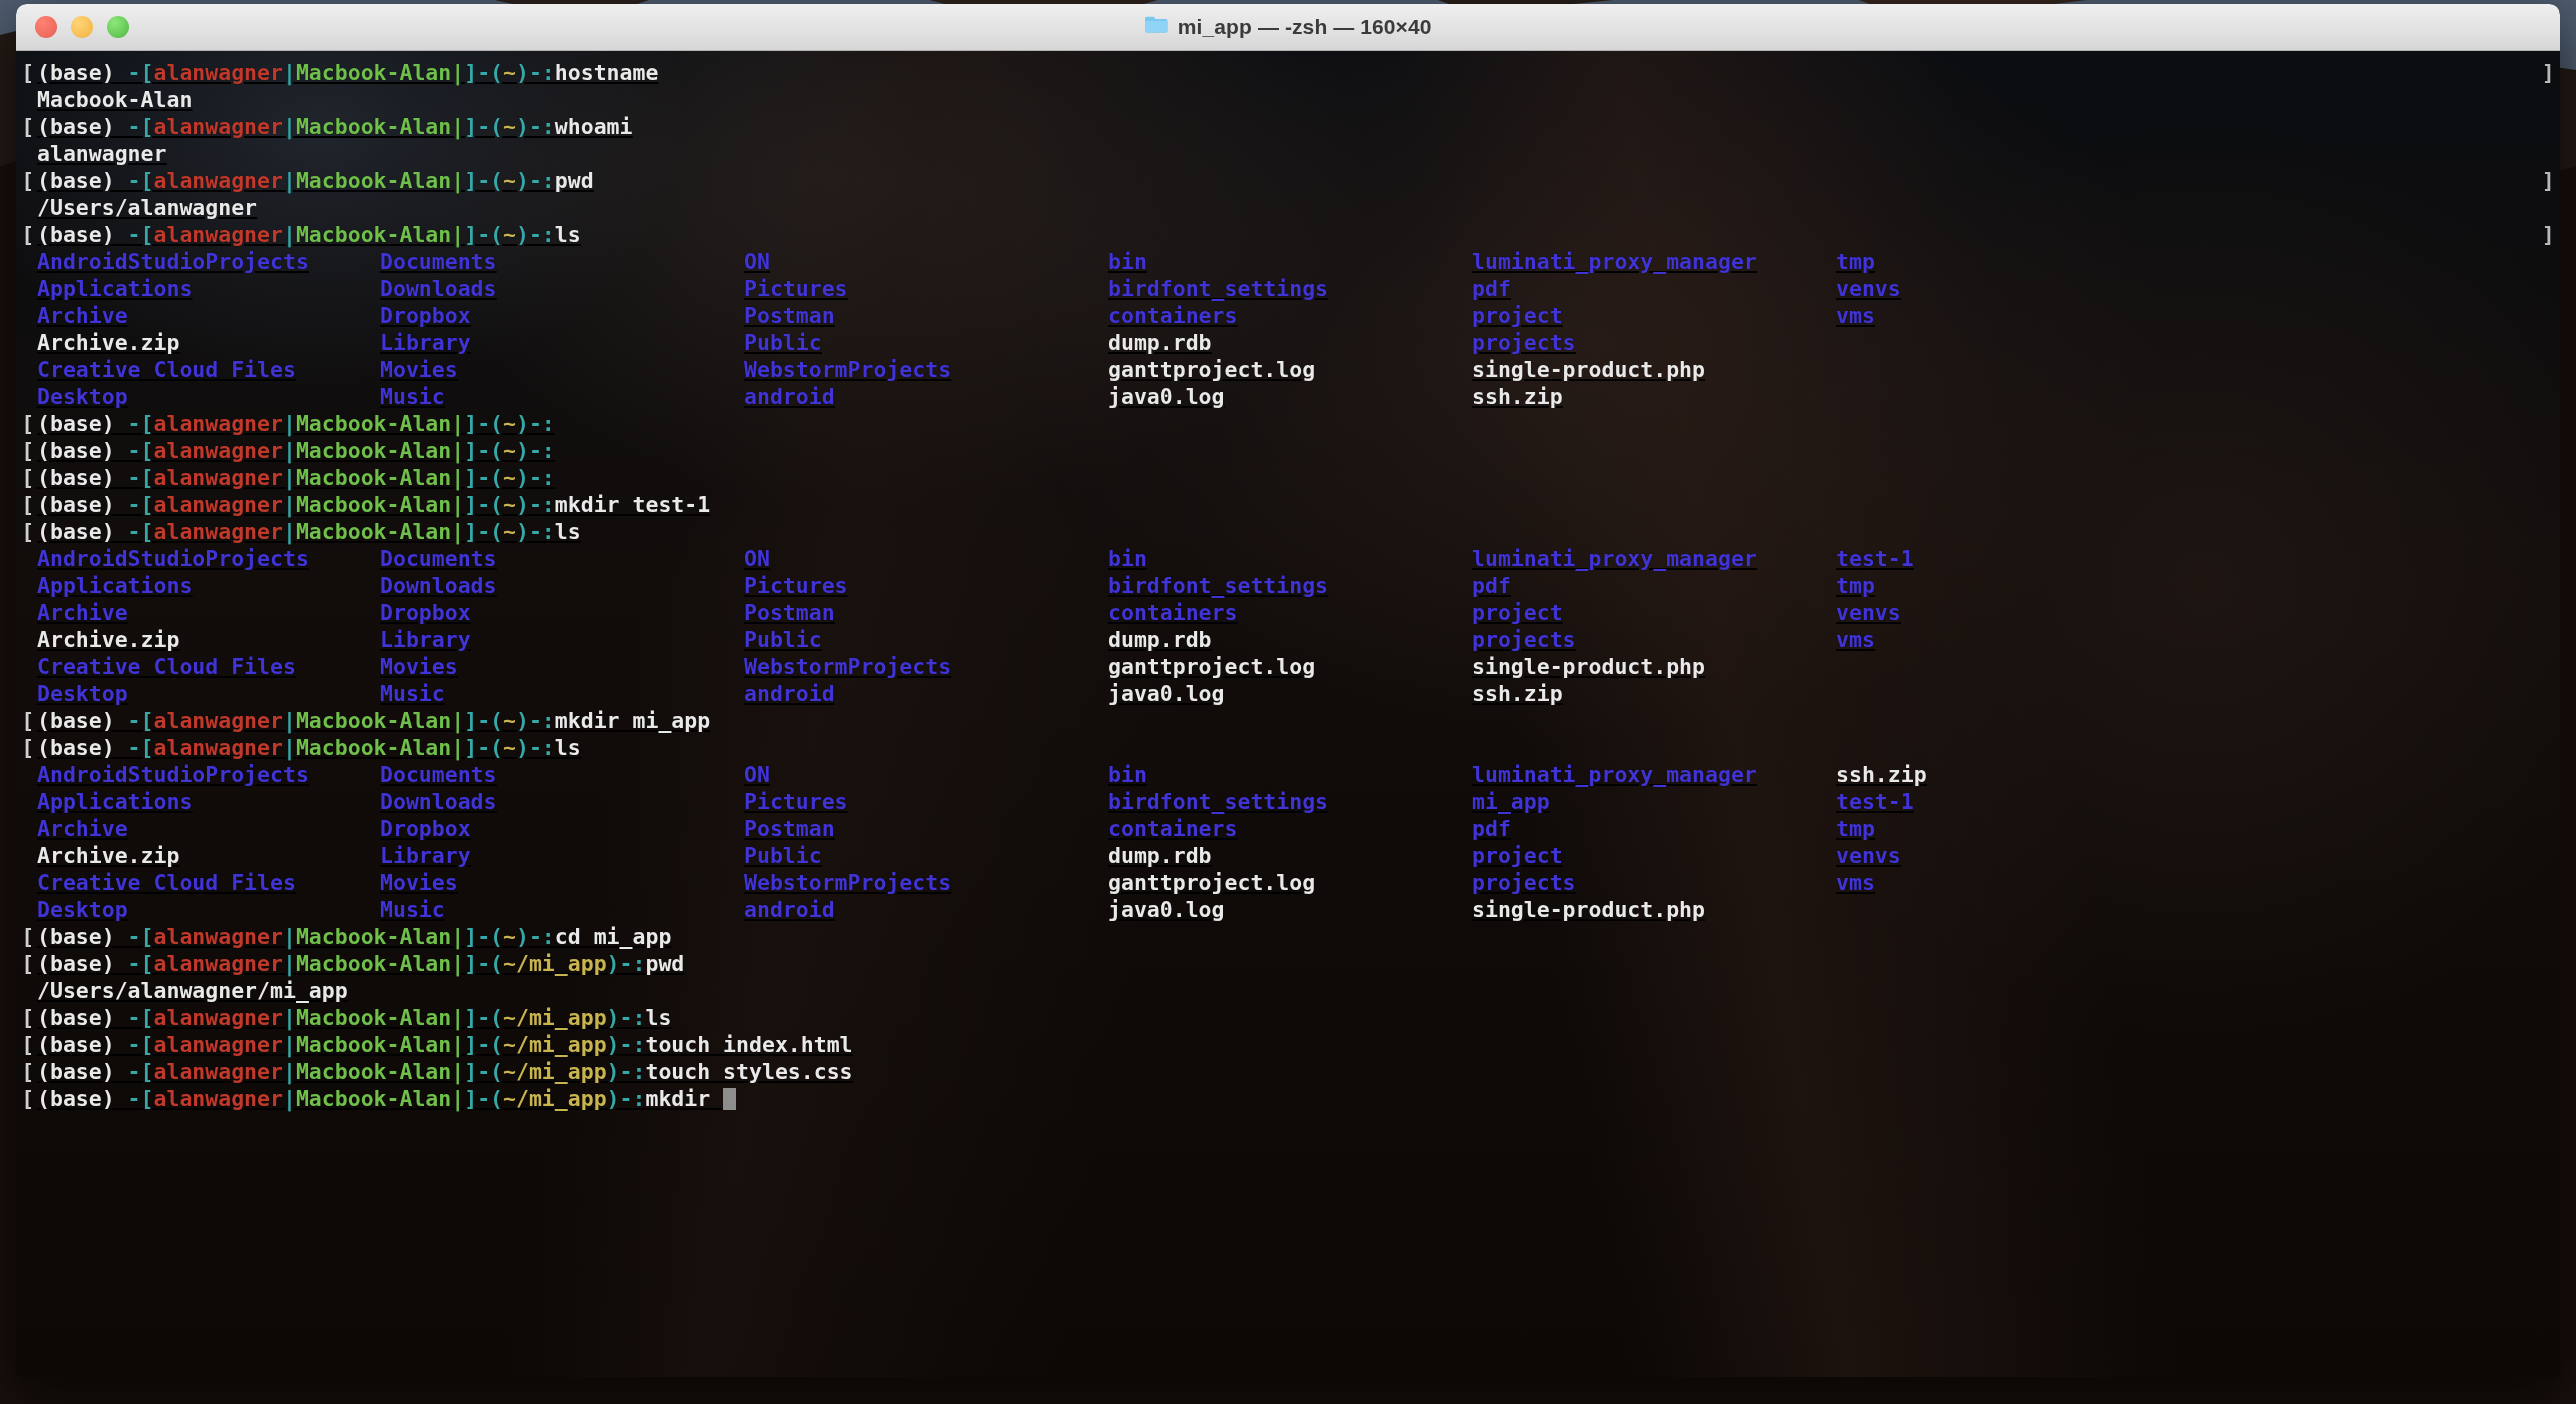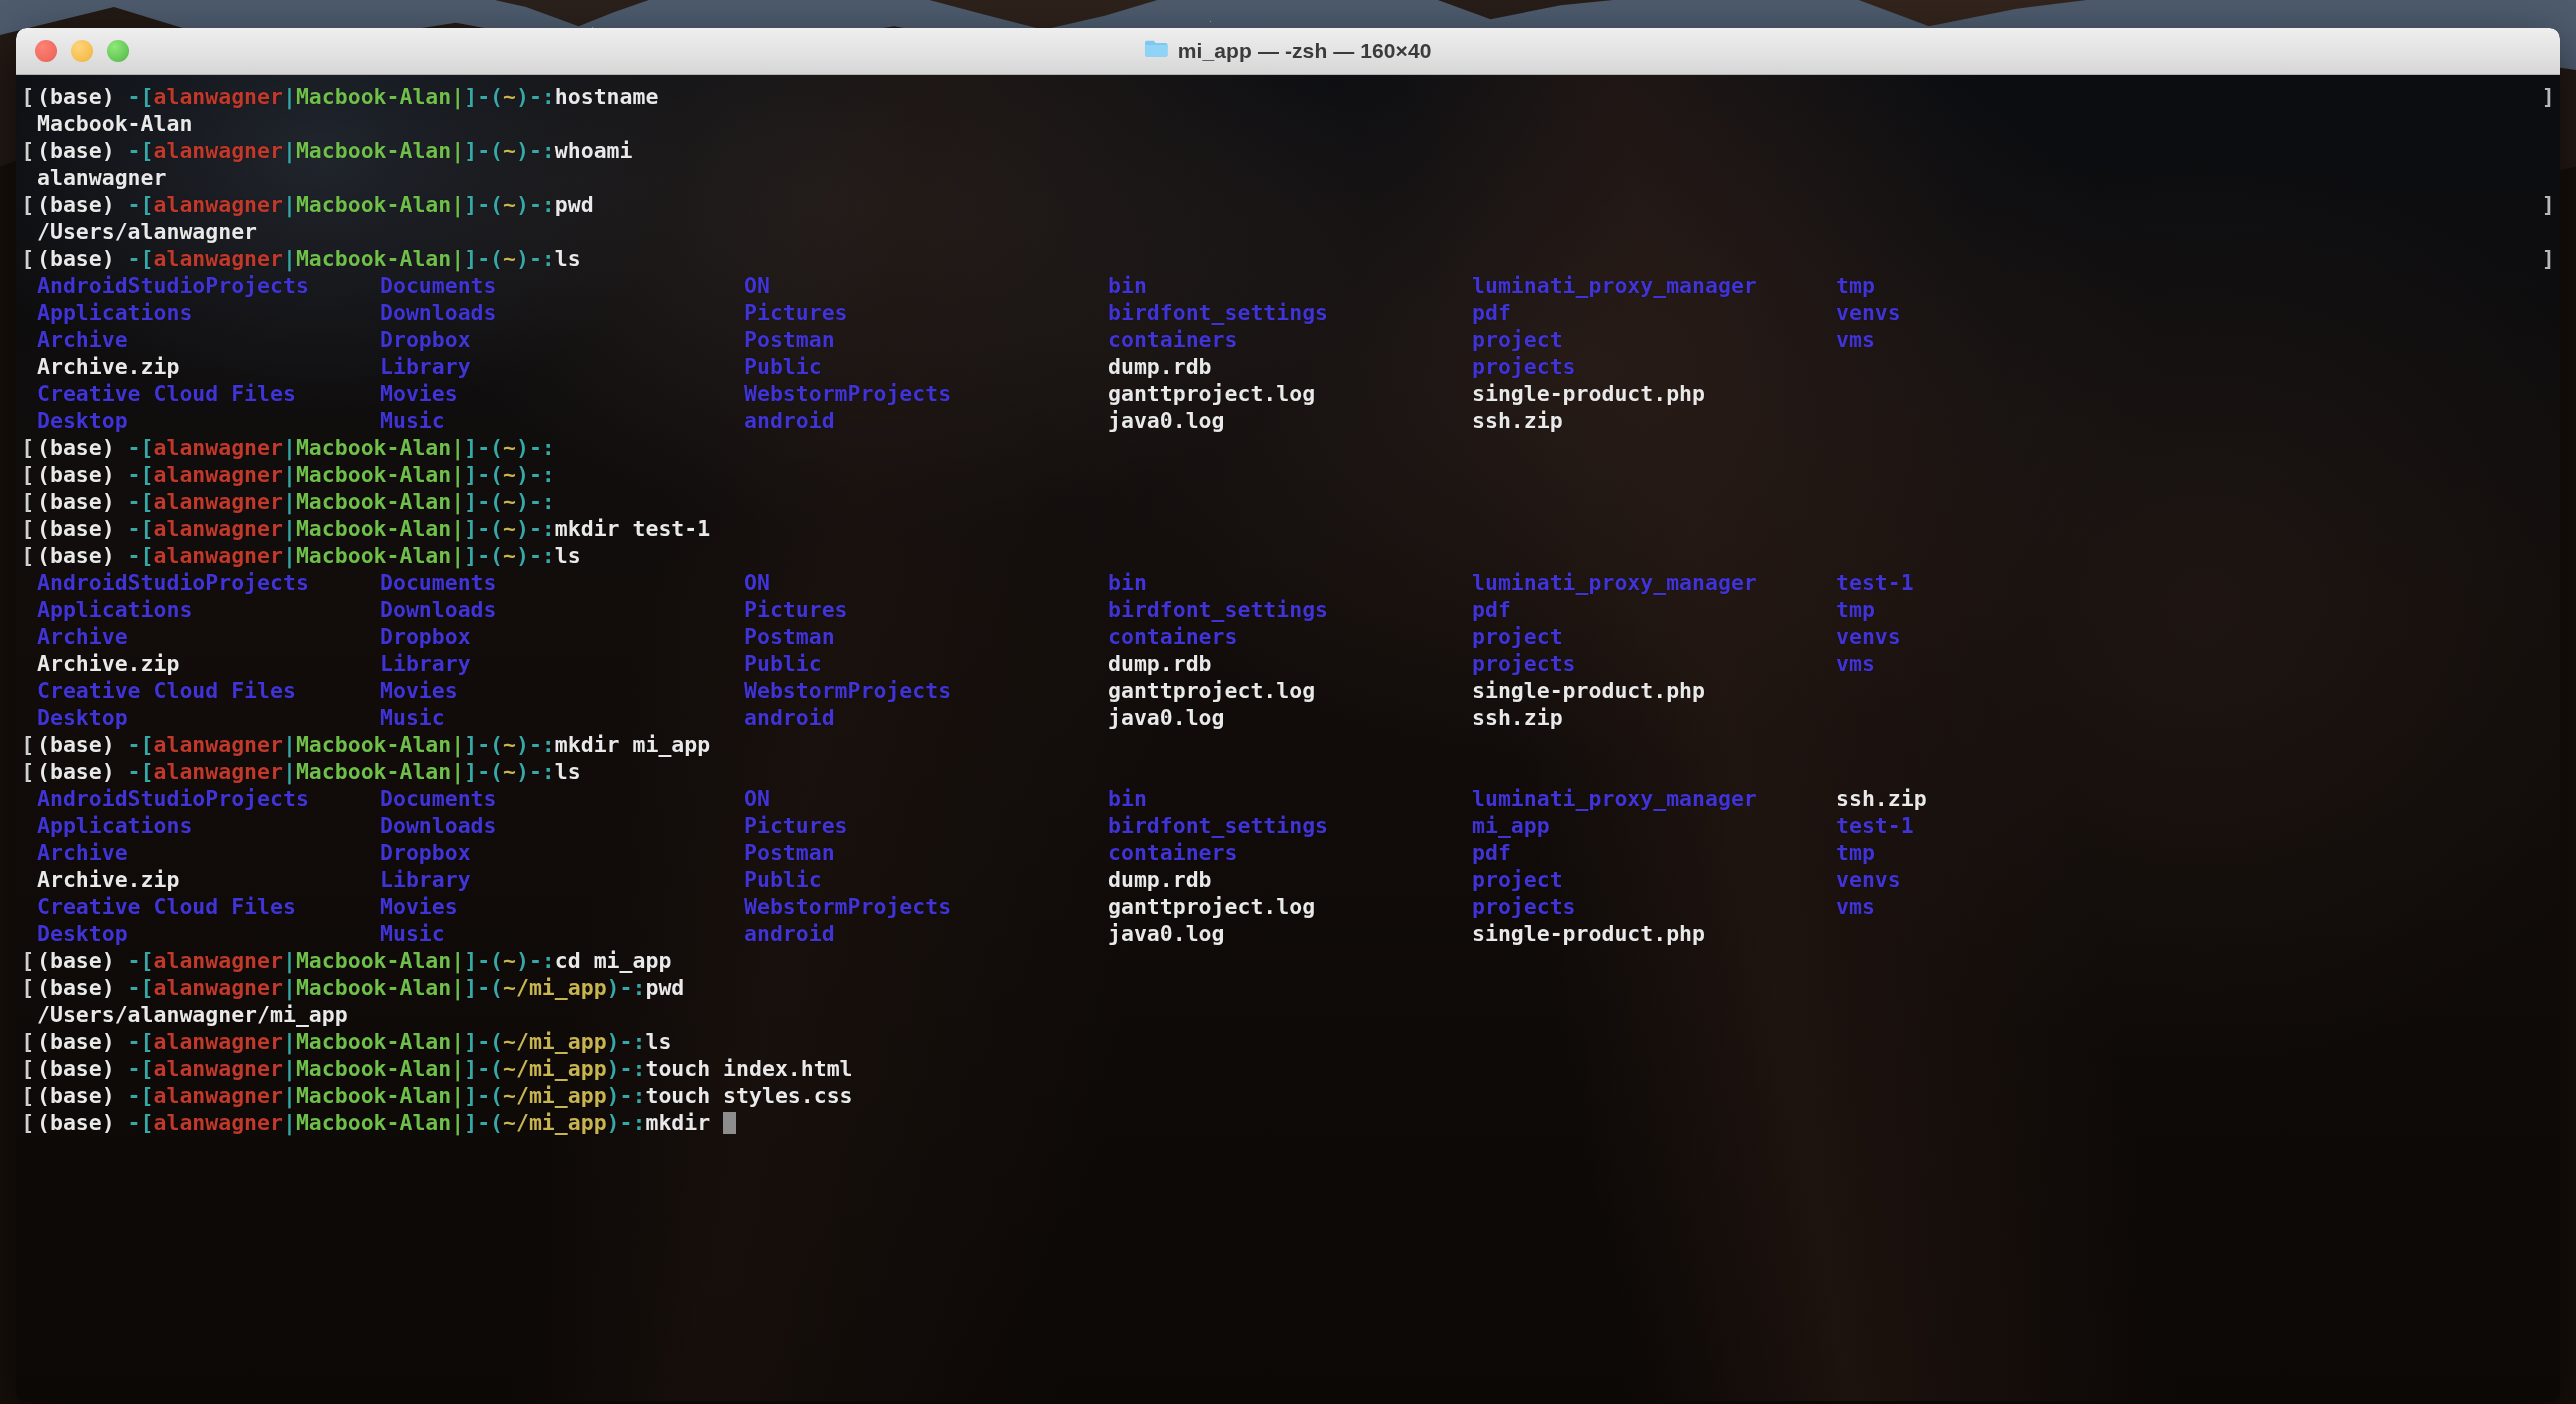--- a/index.html
+++ b/index.html
@@ -24,25 +24,26 @@
       radial-gradient(1px 1px at 92% 2%, rgba(255,255,255,.42) 50%, transparent 55%),
       radial-gradient(0.9px 0.9px at 4% 8%, rgba(255,255,255,.35) 50%, transparent 55%),
       linear-gradient(180deg, #4e5c6e 0%, #55637a 18%, #3a3230 42%, #241a16 70%, #120c0a 100%);
   }
   
   #rocks { position:absolute; left:0; top:0; width:100%; height:100%; }
 
   
   #window {
     position: absolute;
-    left: 16px; top: 28px;
+    left: 16px; top: 4px;
     width: 2544px; height: 1373px;
     border-radius: 10.5px 10.5px 7px 7px;
     overflow: hidden;
     box-shadow: 0 19px 53px rgba(0,0,0,.65);
+    text-decoration: underline;
   }
 
   #titlebar {
     position: relative;
     height: 46px;
     background: linear-gradient(180deg, #efefef 0%, #e3e3e3 52%, #d6d6d6 100%);
     border-bottom: 0.9px solid #b3b3b3;
     display: flex; align-items: center;
     border-radius: 10.5px 10.5px 0 0;
   }

